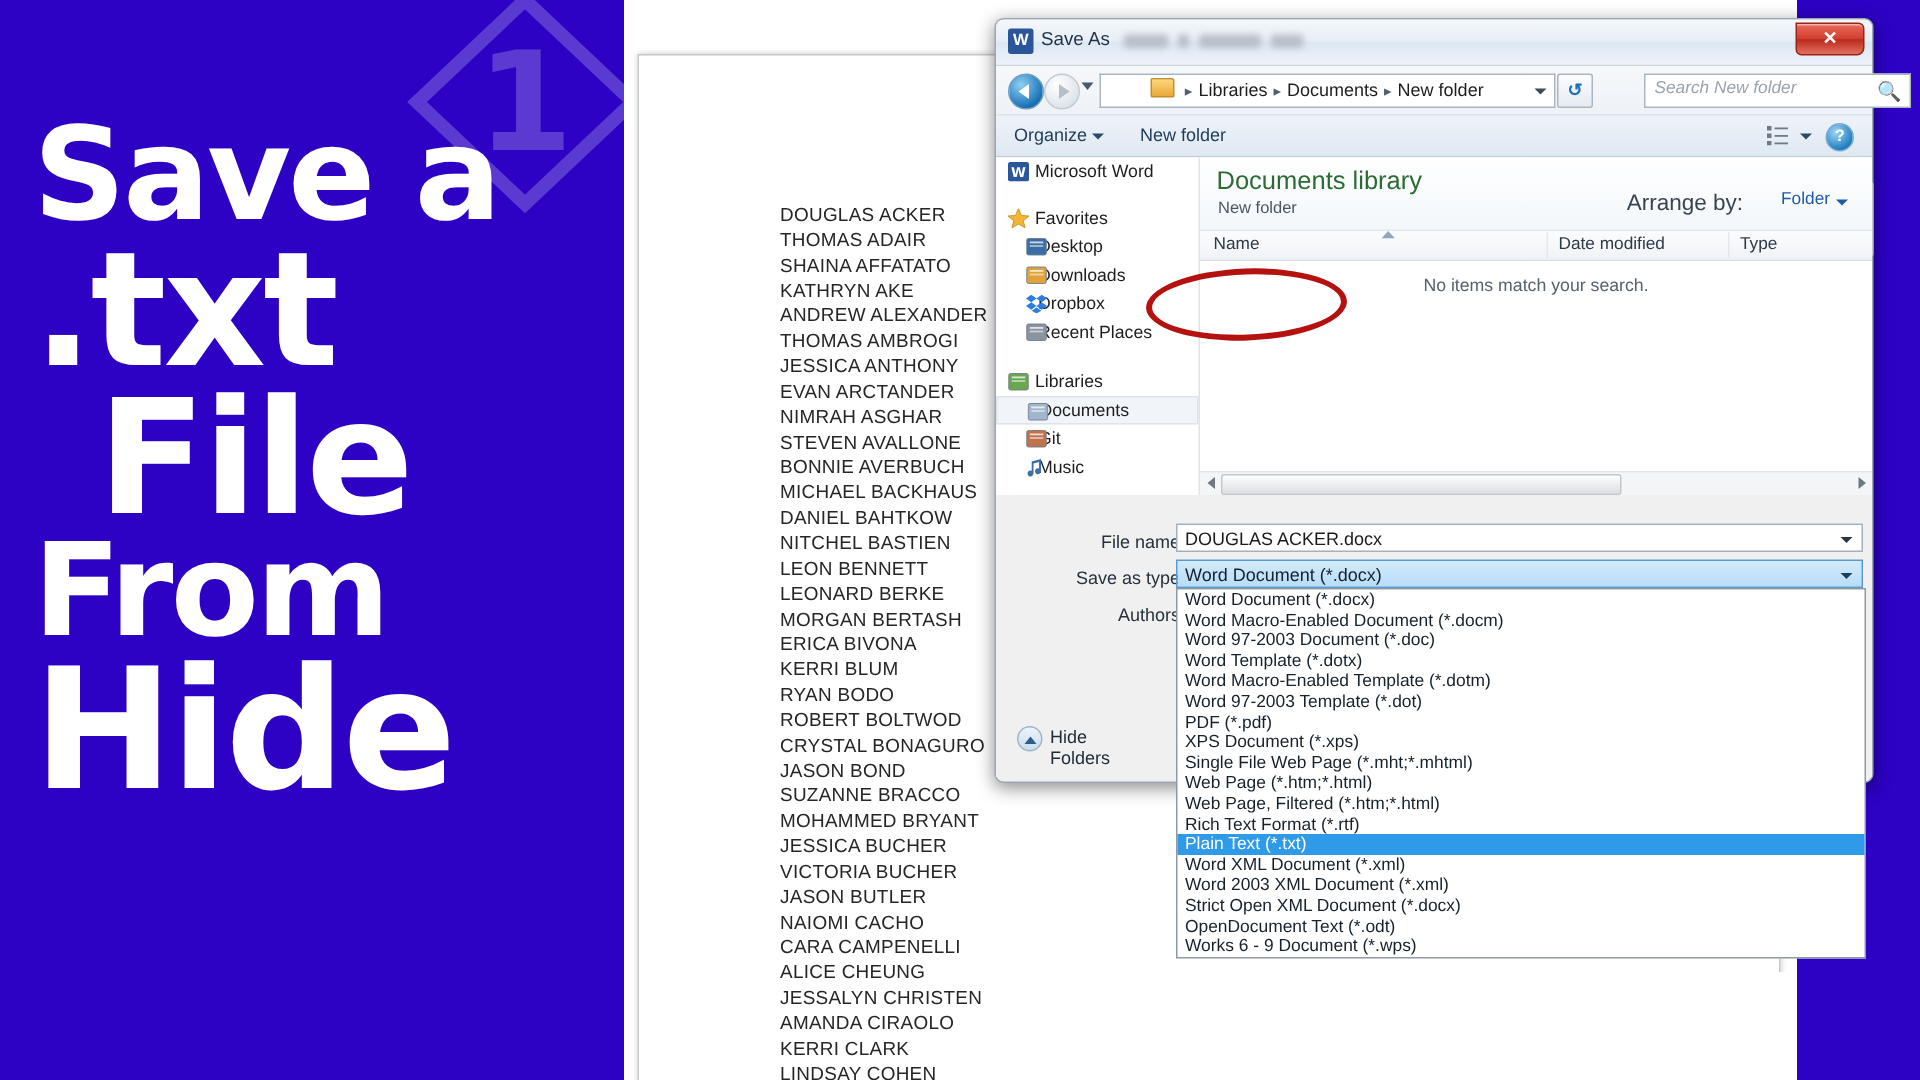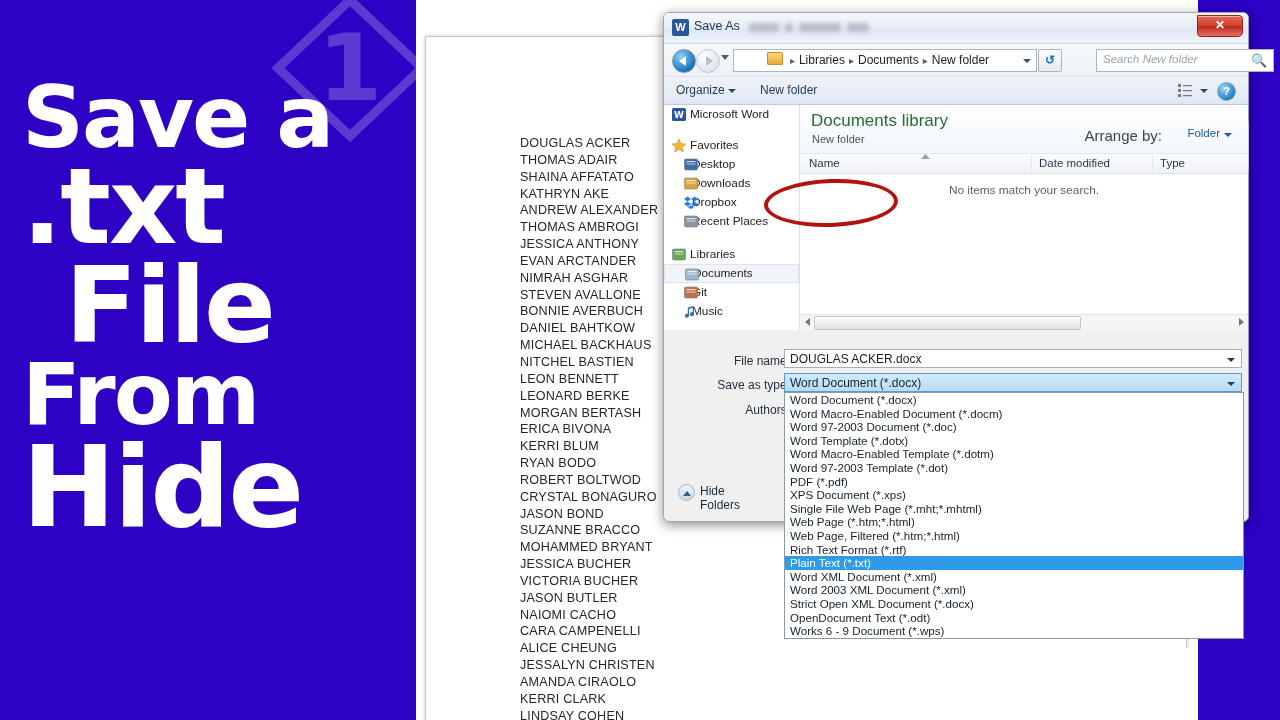--- a/index.html
+++ b/index.html
@@ -289,22 +289,22 @@
       <div>THOMAS ADAIR</div>
       <div>SHAINA AFFATATO</div>
       <div>KATHRYN AKE</div>
       <div>ANDREW ALEXANDER</div>
       <div>THOMAS AMBROGI</div>
       <div>JESSICA ANTHONY</div>
       <div>EVAN ARCTANDER</div>
       <div>NIMRAH ASGHAR</div>
       <div>STEVEN AVALLONE</div>
       <div>BONNIE AVERBUCH</div>
+      <div>MICHAEL BACKHAUS</div>
       <div>DANIEL BAHTKOW</div>
-      <div>MICHAEL BACKHAUS</div>
       <div>NITCHEL BASTIEN</div>
       <div>LEON BENNETT</div>
       <div>LEONARD BERKE</div>
       <div>MORGAN BERTASH</div>
       <div>ERICA BIVONA</div>
       <div>KERRI BLUM</div>
       <div>RYAN BODO</div>
       <div>ROBERT BOLTWOD</div>
       <div>CRYSTAL BONAGURO</div>
       <div>JASON BOND</div>

